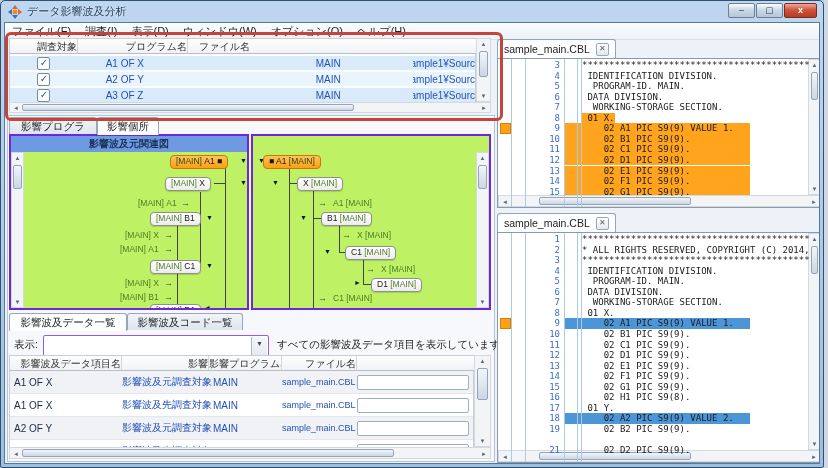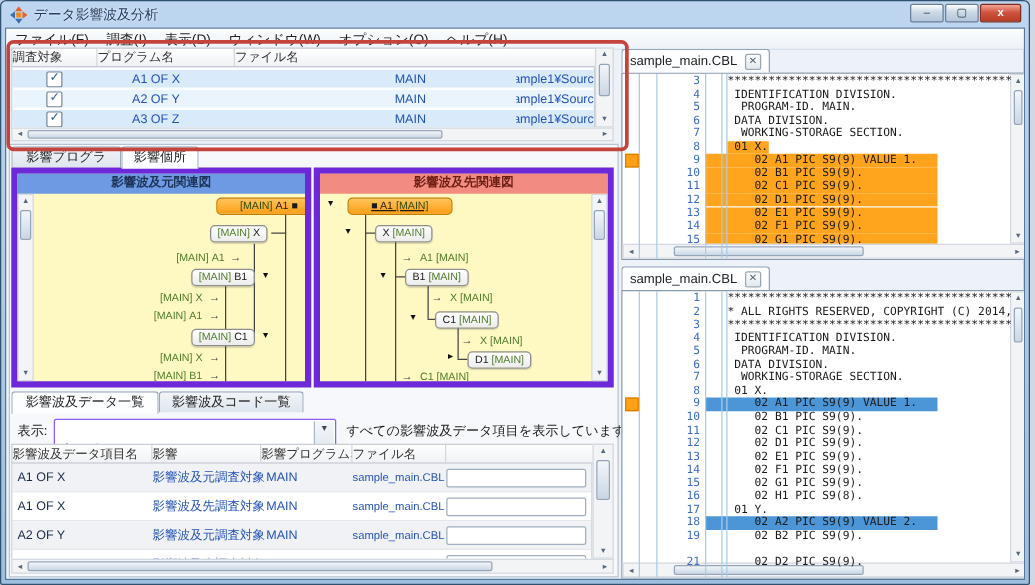--- a/index.html
+++ b/index.html
@@ -17,52 +17,52 @@
   .wbtn.close{background:linear-gradient(#F3A696,#D0553F 45%,#B63C26);border-color:#7E2C1D;color:#fff;font-weight:bold;width:33px;}
   .client{position:absolute;left:3px;top:21px;right:3px;bottom:3px;background:#EDF2F8;
           border:1px solid #56789C;box-sizing:border-box;overflow:hidden;}
   
   .menubar{position:absolute;left:0;top:0;right:0;height:16px;background:linear-gradient(#FBFDFE,#EDF2F8);
            border-bottom:1px solid #D8E0EA;display:flex;align-items:center;font-size:11px;color:#222;}
   .menu-item{padding:0 7px;}
   
   .hdr-row{display:flex;background:linear-gradient(#FEFEFE,#F0F2F5);border:1px solid #C9CDD4;
            border-bottom:1px solid #B9BEC6;box-sizing:border-box;}
-  .hdr-cell{font-size:10px;color:#333;text-align:left;border-right:1px solid #D4D8DD;
+  .hdr-cell{font-size:10px;color:#333;text-align:right;border-right:1px solid #D4D8DD;
             box-sizing:border-box;overflow:hidden;white-space:nowrap;line-height:15px;}
   .scroll-h{position:absolute;background:#F2F4F6;border:1px solid #D3D9E0;box-sizing:border-box;}
   .scroll-v{position:absolute;background:#F2F4F6;border:1px solid #D3D9E0;box-sizing:border-box;}
   .sb-arrow{position:absolute;font-size:6px;color:#566880;text-align:center;width:100%;}
   .sb-thumb{position:absolute;background:linear-gradient(#F2F6FA,#CBD6E3);border:1px solid #95A5B9;border-radius:2px;}
   .sb-thumb-h{position:absolute;top:1px;bottom:1px;background:linear-gradient(#F2F6FA,#CBD6E3);
               border:1px solid #95A5B9;border-radius:2px;}
   
   .t-row{display:flex;font-size:10px;color:#2452B8;align-items:center;height:14px;margin-top:2px;}
   .t-cell{overflow:hidden;white-space:nowrap;box-sizing:border-box;}
   .chk{width:11px;height:11px;background:#fff;border:1px solid #7A8A99;border-radius:2px;
        font-size:10px;line-height:10px;text-align:center;color:#2C5AA0;margin:0 auto;}
   
   .tab{position:absolute;height:17px;line-height:16px;font-size:10.5px;color:#222;padding:0 9px;
        background:linear-gradient(#F2F5F9,#DDE5EE);border:1px solid #98A7B8;border-bottom:none;
        border-radius:3px 3px 0 0;box-sizing:border-box;}
   .tab.active{background:#FDFEFF;z-index:3;height:18px;}
   
-  .tree-wrap{position:absolute;background:#fef9c3;border:5px solid #6d28d9;box-sizing:border-box;}
+  .tree-wrap{position:absolute;background:#bef264;border:2px solid #6d28d9;box-sizing:border-box;}
   .tree-hdr{height:16px;font-size:10px;font-weight:bold;text-align:center;line-height:16px;}
   .tree-hdr.src{background:#6D9AE3;color:#1C3357;}
   .tree-hdr.dst{background:#F28C80;color:#6E1D12;}
   .tree-body{position:absolute;left:0;right:0;top:16px;bottom:0;overflow:hidden;}
   .tree-content{position:absolute;top:0;bottom:0;}
   .tnode{position:absolute;font-size:8.5px;white-space:nowrap;font-family:"Liberation Sans",sans-serif;}
   .tnode .grn{color:#4E7B28;}
   .tnode .blk{color:#1A1A1A;}
   .tnode.box{border:1px solid #8E8E8E;border-radius:4px;background:linear-gradient(#FFFFFF,#ECECEC);
              padding:0px 5px;height:12px;line-height:11px;box-shadow:0 1px 1px rgba(0,0,0,.15);}
   .tnode.sel{border:1px solid #C27D00;border-radius:4px;background:linear-gradient(#FFC35C,#FF9E14);
-             padding:0px 18px;height:12px;line-height:11px;color:#1A1A1A;}
+             padding:0px 5px;height:12px;line-height:11px;color:#1A1A1A;}
   .tnode.sel .grn{color:#2A4A10;}
   .tvline{position:absolute;width:1px;background:#444;}
   .thline{position:absolute;height:1px;background:#444;}
   .tmark{position:absolute;font-size:7px;color:#111;line-height:7px;}
   .tarrow{position:absolute;font-size:9px;color:#444;line-height:9px;}
   .tree-sb{position:absolute;top:0;bottom:0;width:13px;background:#F2F4F6;border:1px solid #D3D9E0;box-sizing:border-box;}
   
   .combo{position:absolute;background:#fff;border:1px solid #8b5cf6;border-radius:2px;font-size:10.5px;
          color:#222;line-height:15px;padding:16px 4px;box-sizing:border-box;}
   .combo .dd{position:absolute;right:1px;top:1px;bottom:1px;width:15px;background:linear-gradient(#F4F7FA,#D8E2EC);
@@ -209,37 +209,36 @@
               <div class="tnode box" style="left: 126px; top: 108px;"><span class="grn">[MAIN]</span><span class="blk">&nbsp;C1</span></div>
               <div class="tnode plain" style="left: 101px; top: 126px;"><span class="grn">[MAIN]</span><span class="grn">&nbsp;X</span></div>
               <div class="tarrow" style="left: 140px; top: 127px;">→</div>
               <div class="tnode plain" style="left: 96px; top: 140px;"><span class="grn">[MAIN]</span><span class="grn">&nbsp;B1</span></div>
               <div class="tarrow" style="left: 140px; top: 141px;">→</div>
               <div class="tnode box" style="left: 126px; top: 152px;"><span class="grn">[MAIN]</span><span class="blk">&nbsp;D1</span></div>
             </div>
         </div>
       </div>
       <div class="tree-wrap" style="left:246px;top:111px;width:240px;height:176px;">
-        <div class="tree-hdr dst">影響波及先関連図</div>
         <div class="tree-body">
           <div class="tree-content" id="tree-right" style="left:2px;width:224px;">
               <div class="tvline" style="left: 34px; top: 16px; height: 142px;"></div>
               <div class="tvline" style="left: 58px; top: 38px; height: 122px;"></div>
               <div class="tvline" style="left: 84px; top: 73px; height: 27px;"></div>
               <div class="tvline" style="left: 108px; top: 107px; height: 25px;"></div>
               <div class="thline" style="left: 34px; top: 31px; width: 8px;"></div>
               <div class="thline" style="left: 58px; top: 66px; width: 8px;"></div>
               <div class="thline" style="left: 84px; top: 100px; width: 6px;"></div>
               <div class="thline" style="left: 108px; top: 132px; width: 8px;"></div>
               <div class="tmark" style="left: 3px; top: 5px;">▼</div>
               <div class="tmark" style="left: 17px; top: 27px;">▼</div>
               <div class="tmark" style="left: 45px; top: 62px;">▼</div>
               <div class="tmark" style="left: 69px; top: 96px;">▼</div>
               <div class="tmark" style="left: 99px; top: 127px;">►</div>
-              <div class="tnode sel" style="left: 20px; top: 3px; text-decoration: underline;"><span class="blk">■ A1</span><span class="grn">&nbsp;[MAIN]</span></div>
+              <div class="tnode sel" style="left: 8px; top: 3px;"><span class="blk">■ A1</span><span class="grn">&nbsp;[MAIN]</span></div>
               <div class="tnode box" style="left: 42px; top: 25px;"><span class="blk">X</span><span class="grn">&nbsp;[MAIN]</span></div>
               <div class="tnode plain" style="left: 78px; top: 46px;"><span class="grn">A1</span><span class="grn">&nbsp;[MAIN]</span></div>
               <div class="tarrow" style="left: 63px; top: 47px;">→</div>
               <div class="tnode box" style="left: 66px; top: 60px;"><span class="blk">B1</span><span class="grn">&nbsp;[MAIN]</span></div>
               <div class="tnode plain" style="left: 102px; top: 78px;"><span class="grn">X</span><span class="grn">&nbsp;[MAIN]</span></div>
               <div class="tarrow" style="left: 87px; top: 79px;">→</div>
               <div class="tnode box" style="left: 90px; top: 94px;"><span class="blk">C1</span><span class="grn">&nbsp;[MAIN]</span></div>
               <div class="tnode plain" style="left: 126px; top: 112px;"><span class="grn">X</span><span class="grn">&nbsp;[MAIN]</span></div>
               <div class="tarrow" style="left: 111px; top: 113px;">→</div>
               <div class="tnode box" style="left: 116px; top: 126px;"><span class="blk">D1</span><span class="grn">&nbsp;[MAIN]</span></div>

